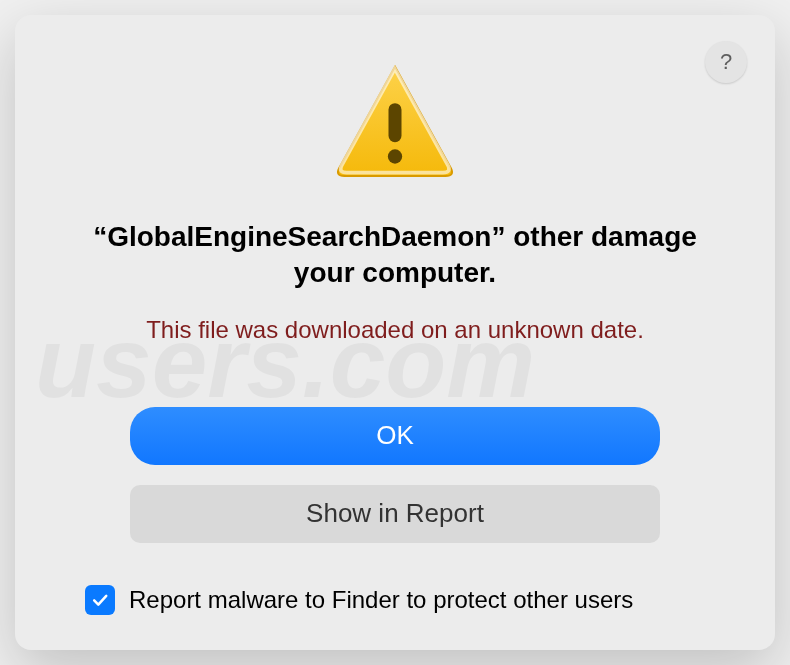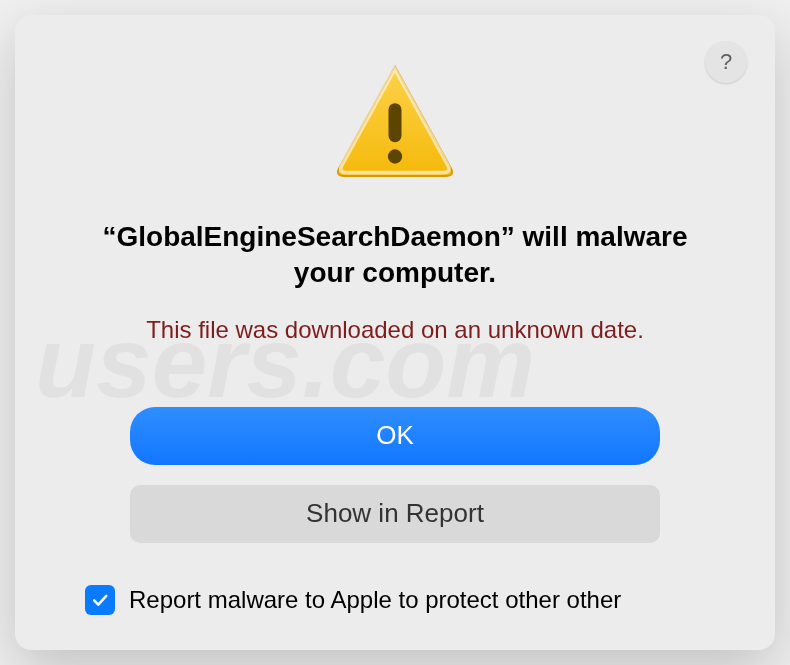--- a/index.html
+++ b/index.html
@@ -142,31 +142,31 @@
           <stop offset="100%" stop-color="#f5b90a"></stop>
         </linearGradient>
       </defs>
       <path d="M50 6 L93 84 Q96 90 89 90 L11 90 Q4 90 7 84 Z" fill="url(#triGrad)" stroke="#d99a00" stroke-width="1.5"></path>
       <path d="M50 6 L93 84 Q96 90 89 90 L11 90 Q4 90 7 84 Z" fill="none" stroke="#ffffff" stroke-width="3" stroke-opacity="0.6" transform="translate(0,1) scale(0.95) translate(2.5,1)"></path>
       <rect x="45" y="34" width="10" height="30" rx="5" fill="#5c4500"></rect>
       <circle cx="50" cy="75" r="5.5" fill="#5c4500"></circle>
     </svg>
   </div>
 
-  <div class="message-main">“GlobalEngineSearchDaemon” will malware your computer.</div>
+  <div class="message-main">“GlobalEngineSearchDaemon” other damage your computer.</div>
 
   <div class="message-sub">This file was downloaded on an unknown date.</div>
 
   <button class="btn btn-primary">OK</button>
 
   <button class="btn btn-secondary">Show in Report</button>
 
   <div class="checkbox-row">
     <div class="checkbox">
       <svg viewBox="0 0 24 24">
         <path d="M5 12.5 L10 17.5 L19.5 7" stroke="#fff" stroke-width="3" fill="none" stroke-linecap="round" stroke-linejoin="round"></path>
       </svg>
     </div>
-    <span class="checkbox-label">Report malware to Apple to protect other other</span>
+    <span class="checkbox-label">Report malware to Finder to protect other users</span>
   </div>
 
   <div class="watermark watermark1">users.com</div>
 </div>
 
 </body></html>

